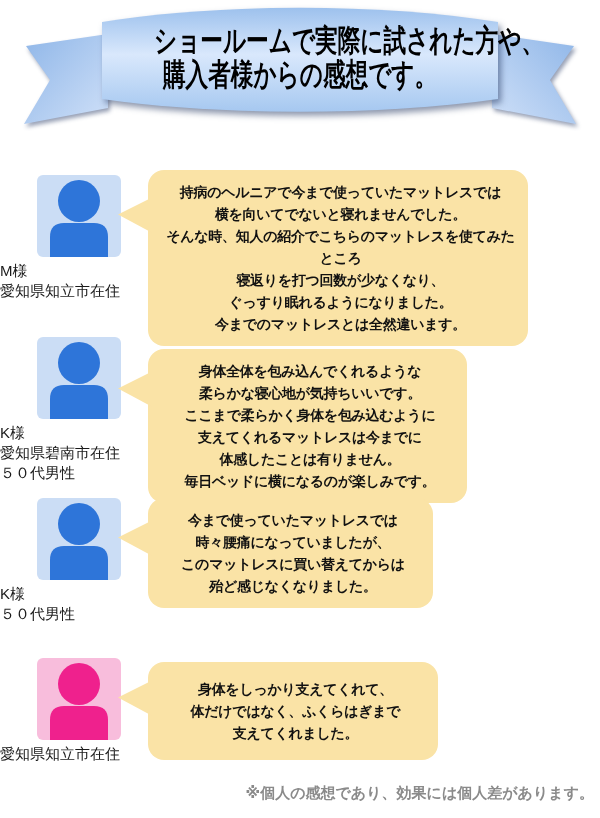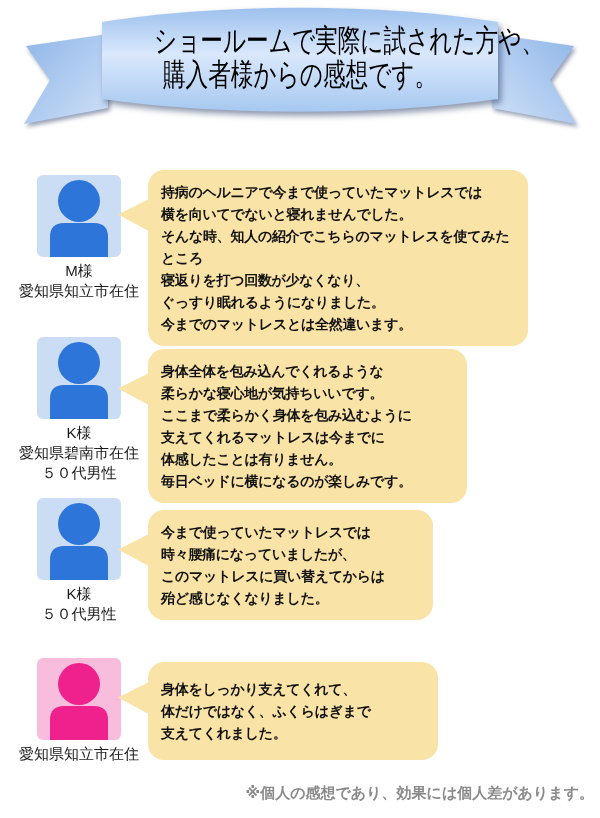--- a/index.html
+++ b/index.html
@@ -3,21 +3,21 @@
 <meta charset="utf-8">
 <style>
   html,body{margin:0;padding:0;background:#fff;}
   .page{
     position:relative;width:600px;height:818px;margin:0;
     background:#fff;overflow:hidden;
     font-family:"Liberation Sans","DejaVu Sans",sans-serif;
   }
 
   
-  .banner{position:absolute;left:0;top:0;width:600px;height:150px;}
+  .banner{position:absolute;left:0;top:0;width:600px;height:150px;font-weight:bold;}
   .banner svg{position:absolute;left:0;top:0;}
   .band-shape{filter:drop-shadow(3px 4px 3px rgba(25,45,90,.5));}
   .tail-shape{filter:drop-shadow(2px 3px 2px rgba(25,45,90,.45));}
   .st-top{stop-color:var(--ribbon-top,#9dc1ed);}
   .st-mid{stop-color:var(--ribbon-mid,#d9e8fc);}
   .st-bot{stop-color:var(--ribbon-bottom,#a6c8f0);}
   .st-taild{stop-color:var(--tail-dark,#8fb6e8);}
   .st-taill{stop-color:var(--tail-light,#cfe0f8);}
   .banner-text{
     position:absolute;left:100px;top:24px;width:400px;
@@ -27,31 +27,32 @@
     white-space:nowrap;
   }
 
   
   .row{position:absolute;left:0;width:600px;}
   .r0{top:175px;} .r1{top:337px;} .r2{top:498px;} .r3{top:658px;}
 
   .avatar{position:absolute;left:37px;top:0;width:84px;height:82px;}
   .who{
     position:absolute;left:-37px;top:86px;width:158px;
-    text-align:center;font-size:15px;line-height:20px;color:#1a1a1a;
+    text-align:left;font-size:15px;line-height:20px;color:#1a1a1a;
   }
 
   .bubble{
     position:absolute;left:148px;
     background:var(--bubble,#fae3a6);
     border-radius:16px;
+    text-align:center;
   }
   .r0 .bubble{top:-5px;width:380px;}
   .r1 .bubble{top:12px;width:319px;}
-  .r2 .bubble{top:12px;width:285px;}
+  .r2 .bubble{top:0;width:285px;}
   .r3 .bubble{top:4px;width:290px;}
 
   .btxt{
     font-size:14px;font-weight:bold;line-height:22px;
     color:#111;white-space:pre-line;
     padding:11px 8px 11px 13px;letter-spacing:-0.3px;
   }
   .r3 .btxt{padding-top:16px;padding-bottom:16px;}
 
   .tail{

